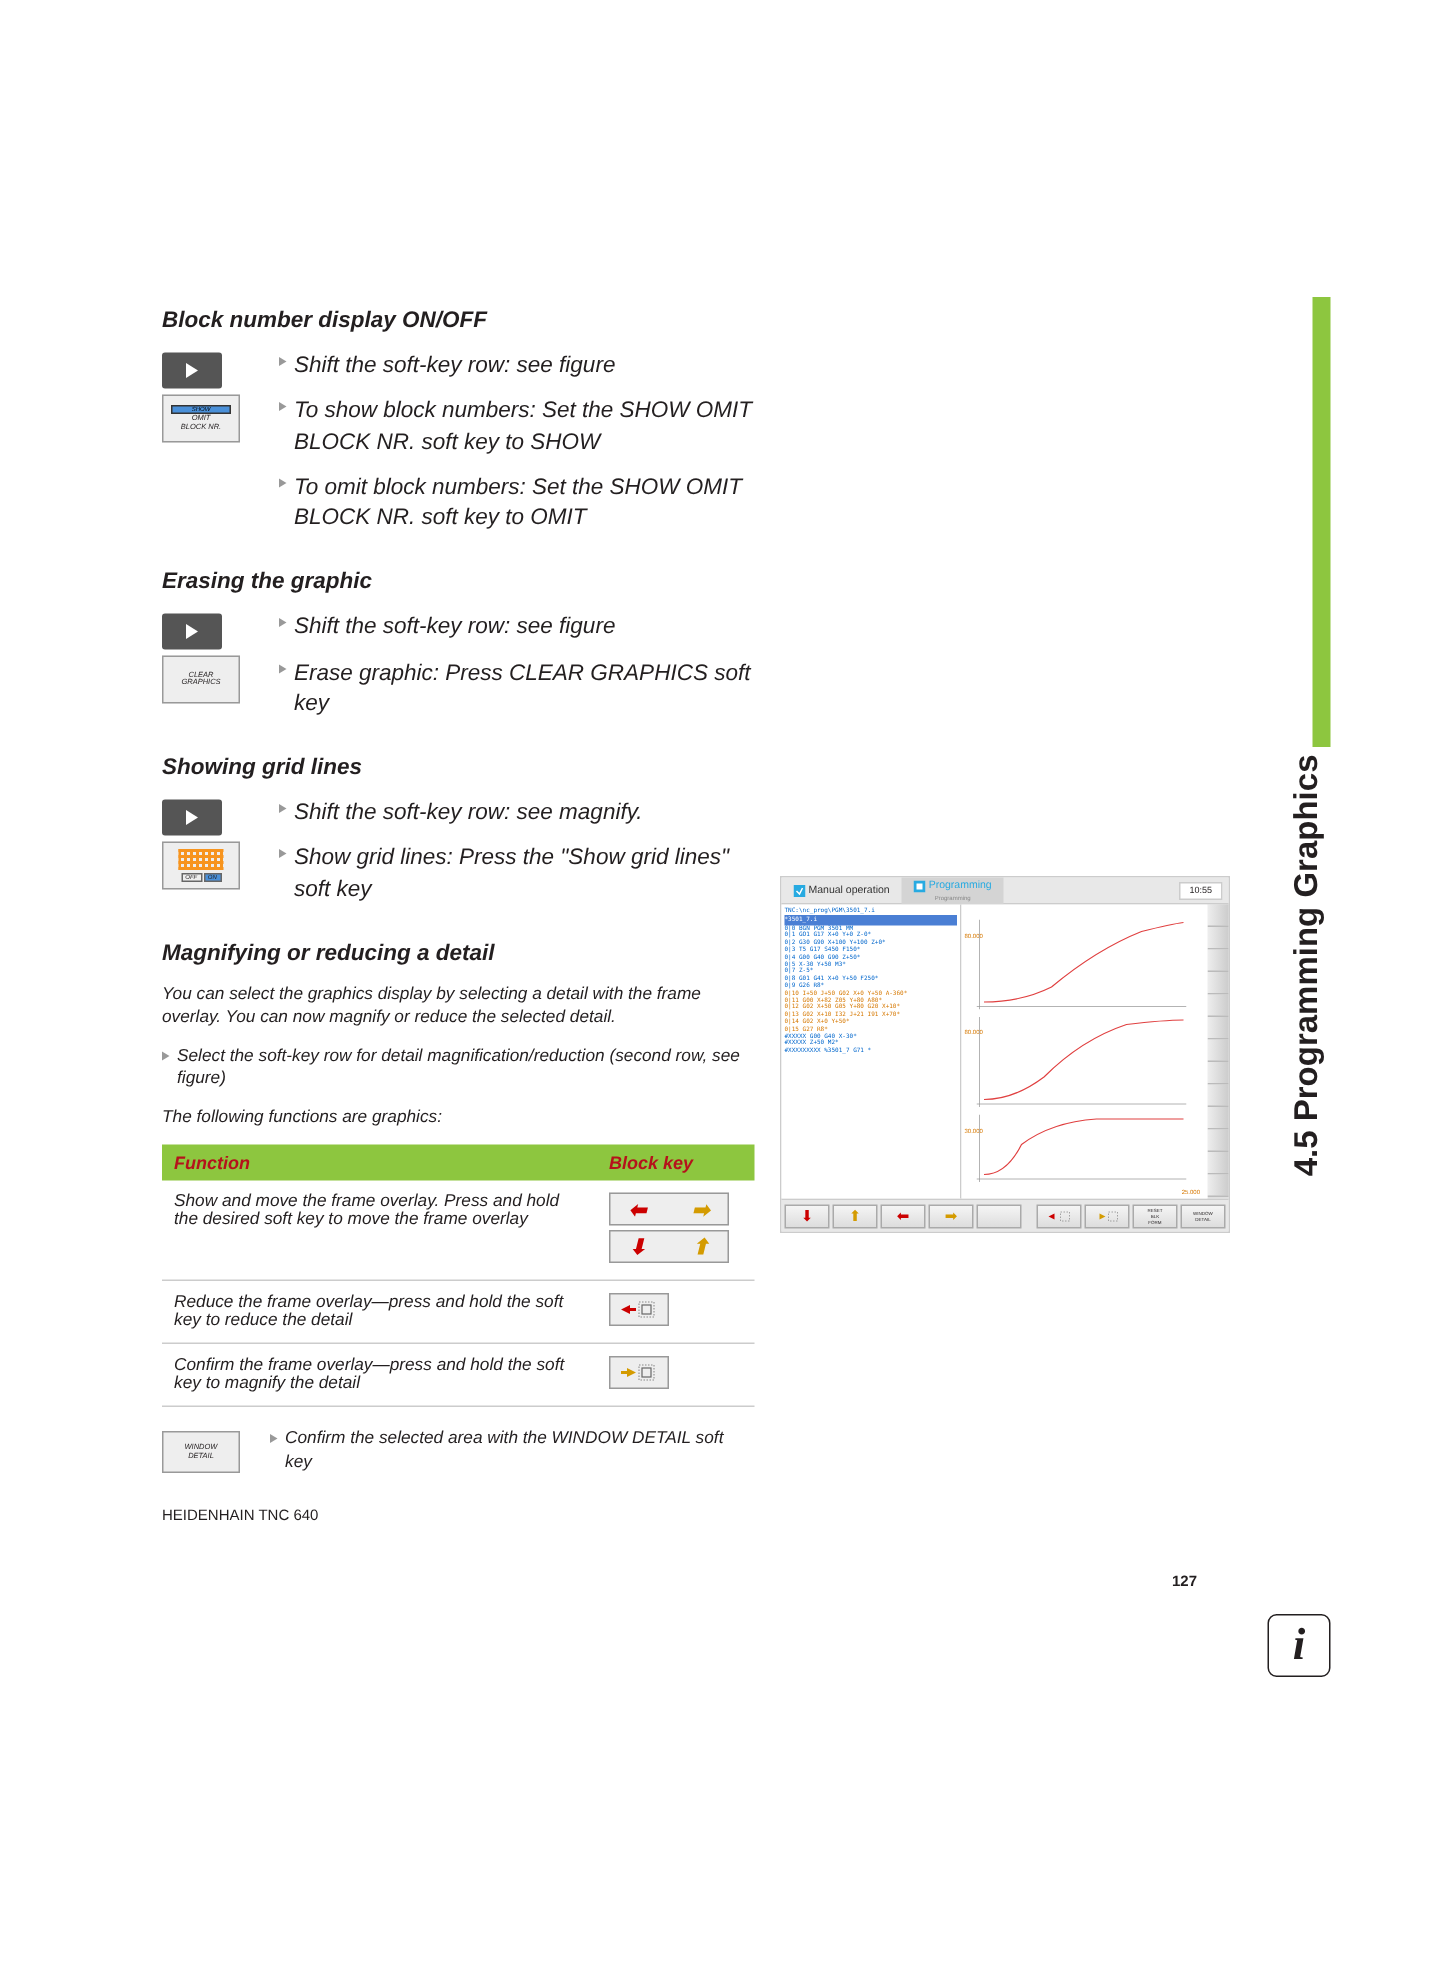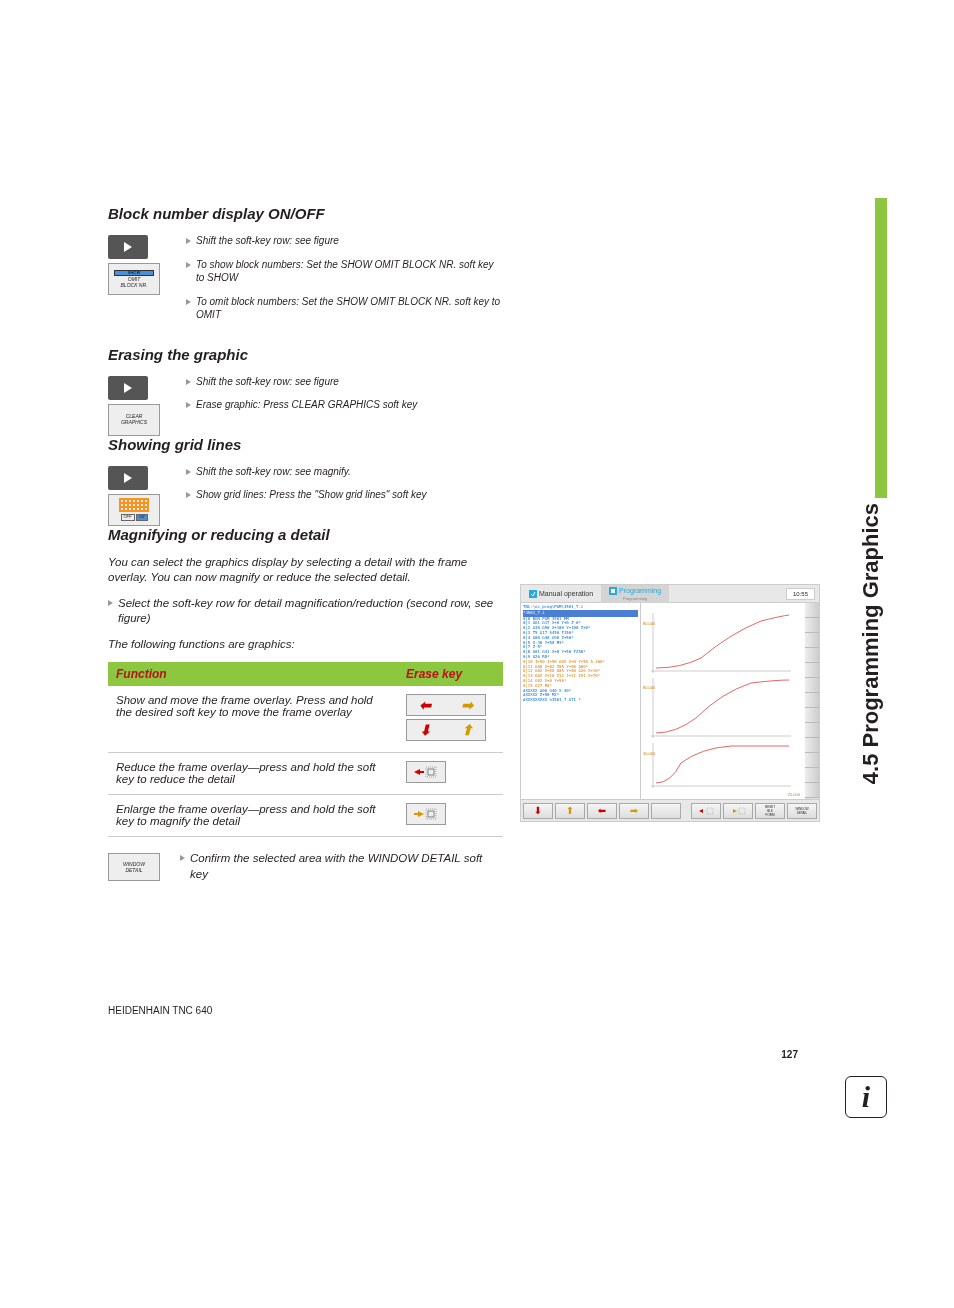--- a/index.html
+++ b/index.html
@@ -124,21 +124,21 @@
     .softkey-label.grid-key .off-on span {
       font-size: 4px;
       padding: 0 2px;
       border: 1px solid #666;
     }
     .softkey-label.grid-key .off-on .on {
       background: #4a90d9;
     }
     .bullets {
       margin-left: 78px;
-      font-size: 10px;
+      font-size: 15px;
       line-height: 1.35;
     }
     .bullet {
       position: relative;
       padding-left: 10px;
       margin-bottom: 10px;
     }
     .bullet::before {
       content: "";
       position: absolute;
@@ -485,21 +485,21 @@
     <p class="para">You can select the graphics display by selecting a detail with the frame overlay. You can now magnify or reduce the selected detail.</p>
     <div class="para">
       <div class="bullet">Select the soft-key row for detail magnification/reduction (second row, see figure)</div>
     </div>
     <p class="para">The following functions are graphics:</p>
 
     <table class="func-table">
       <thead>
         <tr>
           <th>Function</th>
-          <th>Erase key</th>
+          <th>Block key</th>
         </tr>
       </thead>
       <tbody>
         <tr>
           <td>Show and move the frame overlay. Press and hold the desired soft key to move the frame overlay</td>
           <td class="sk-cell">
             <div class="sk-img arrow-lr">
               <span class="arrow left">⬅</span>
               <span class="arrow right">➡</span>
             </div>
@@ -515,21 +515,21 @@
             <div class="sk-img">
               <svg width="28" height="14" viewBox="0 0 28 14">
                 <rect x="14" y="2" width="10" height="10" fill="none" stroke="#888" stroke-dasharray="1,1" stroke-width="0.7"></rect>
                 <rect x="16" y="4" width="6" height="6" fill="none" stroke="#666" stroke-width="0.8"></rect>
                 <polygon points="2,7 8,4 8,6 12,6 12,8 8,8 8,10" fill="#cc0000"></polygon>
               </svg>
             </div>
           </td>
         </tr>
         <tr>
-          <td>Enlarge the frame overlay—press and hold the soft key to magnify the detail</td>
+          <td>Confirm the frame overlay—press and hold the soft key to magnify the detail</td>
           <td class="sk-cell">
             <div class="sk-img">
               <svg width="28" height="14" viewBox="0 0 28 14">
                 <rect x="14" y="2" width="10" height="10" fill="none" stroke="#888" stroke-dasharray="1,1" stroke-width="0.7"></rect>
                 <rect x="16" y="4" width="6" height="6" fill="none" stroke="#666" stroke-width="0.8"></rect>
                 <polygon points="12,7 6,4 6,6 2,6 2,8 6,8 6,10" fill="#d49b00"></polygon>
               </svg>
             </div>
           </td>
         </tr>

